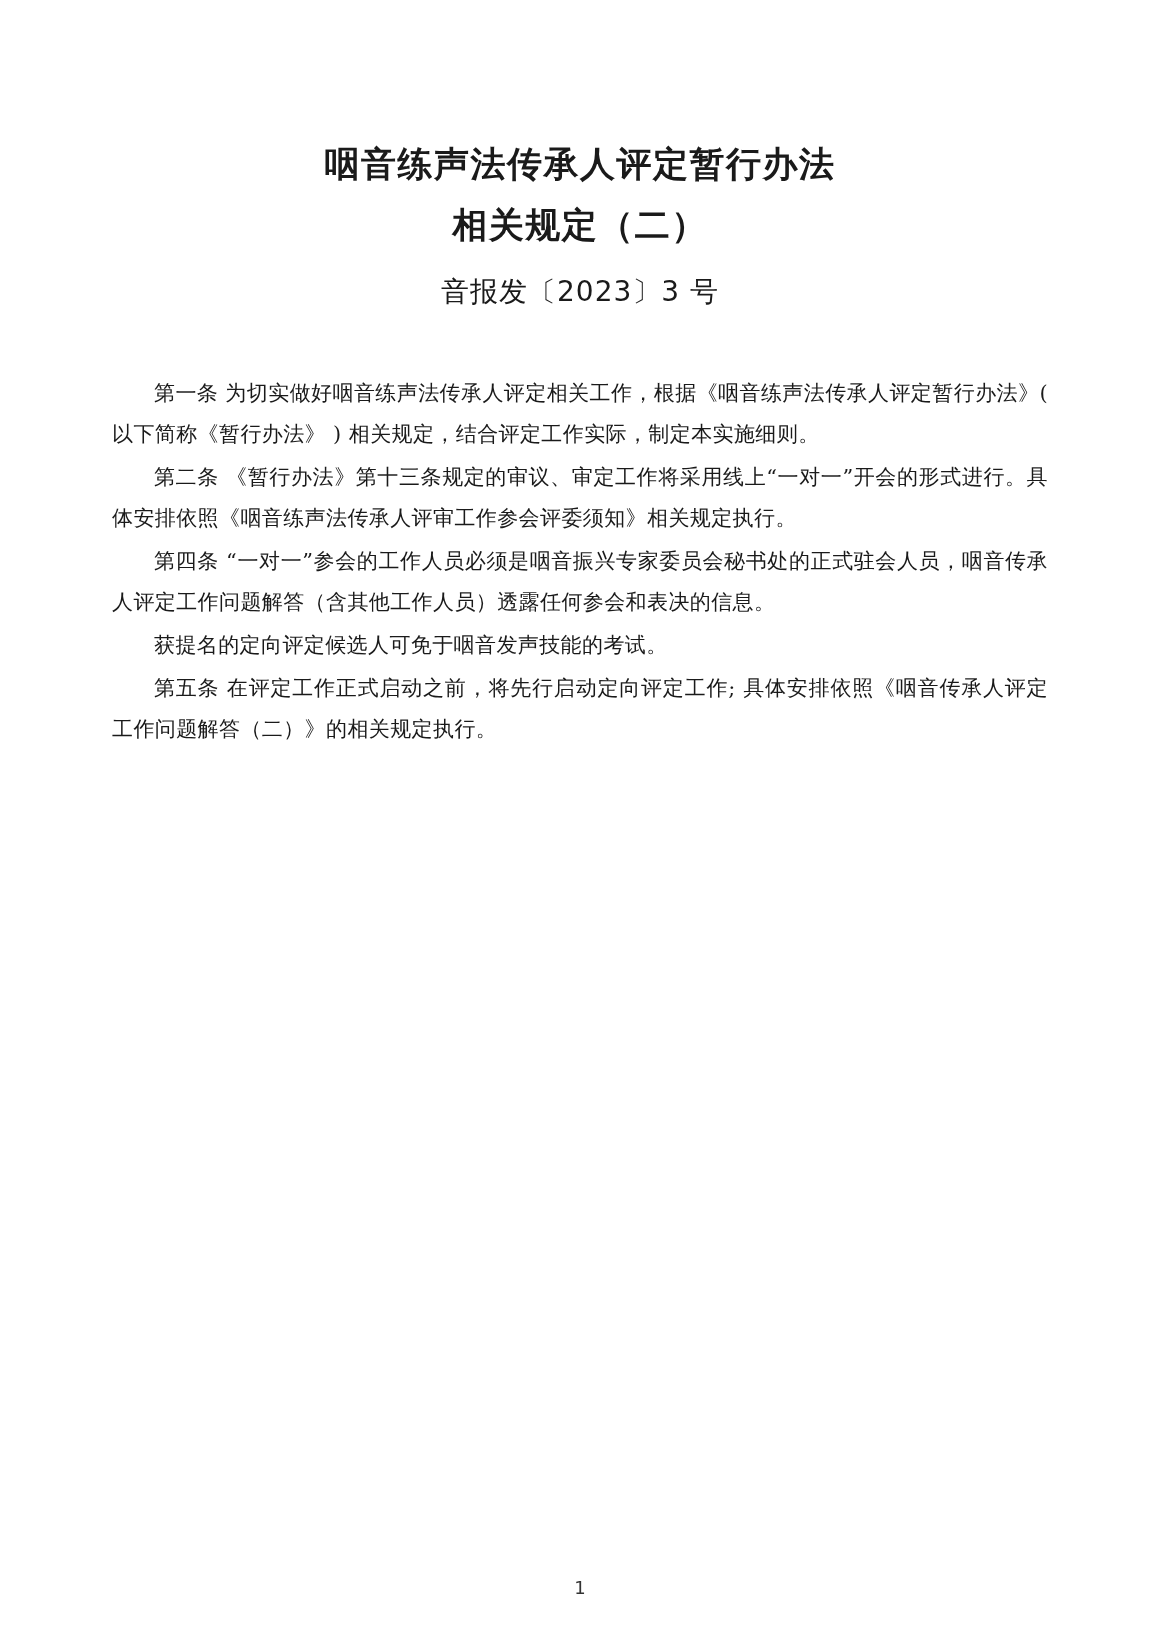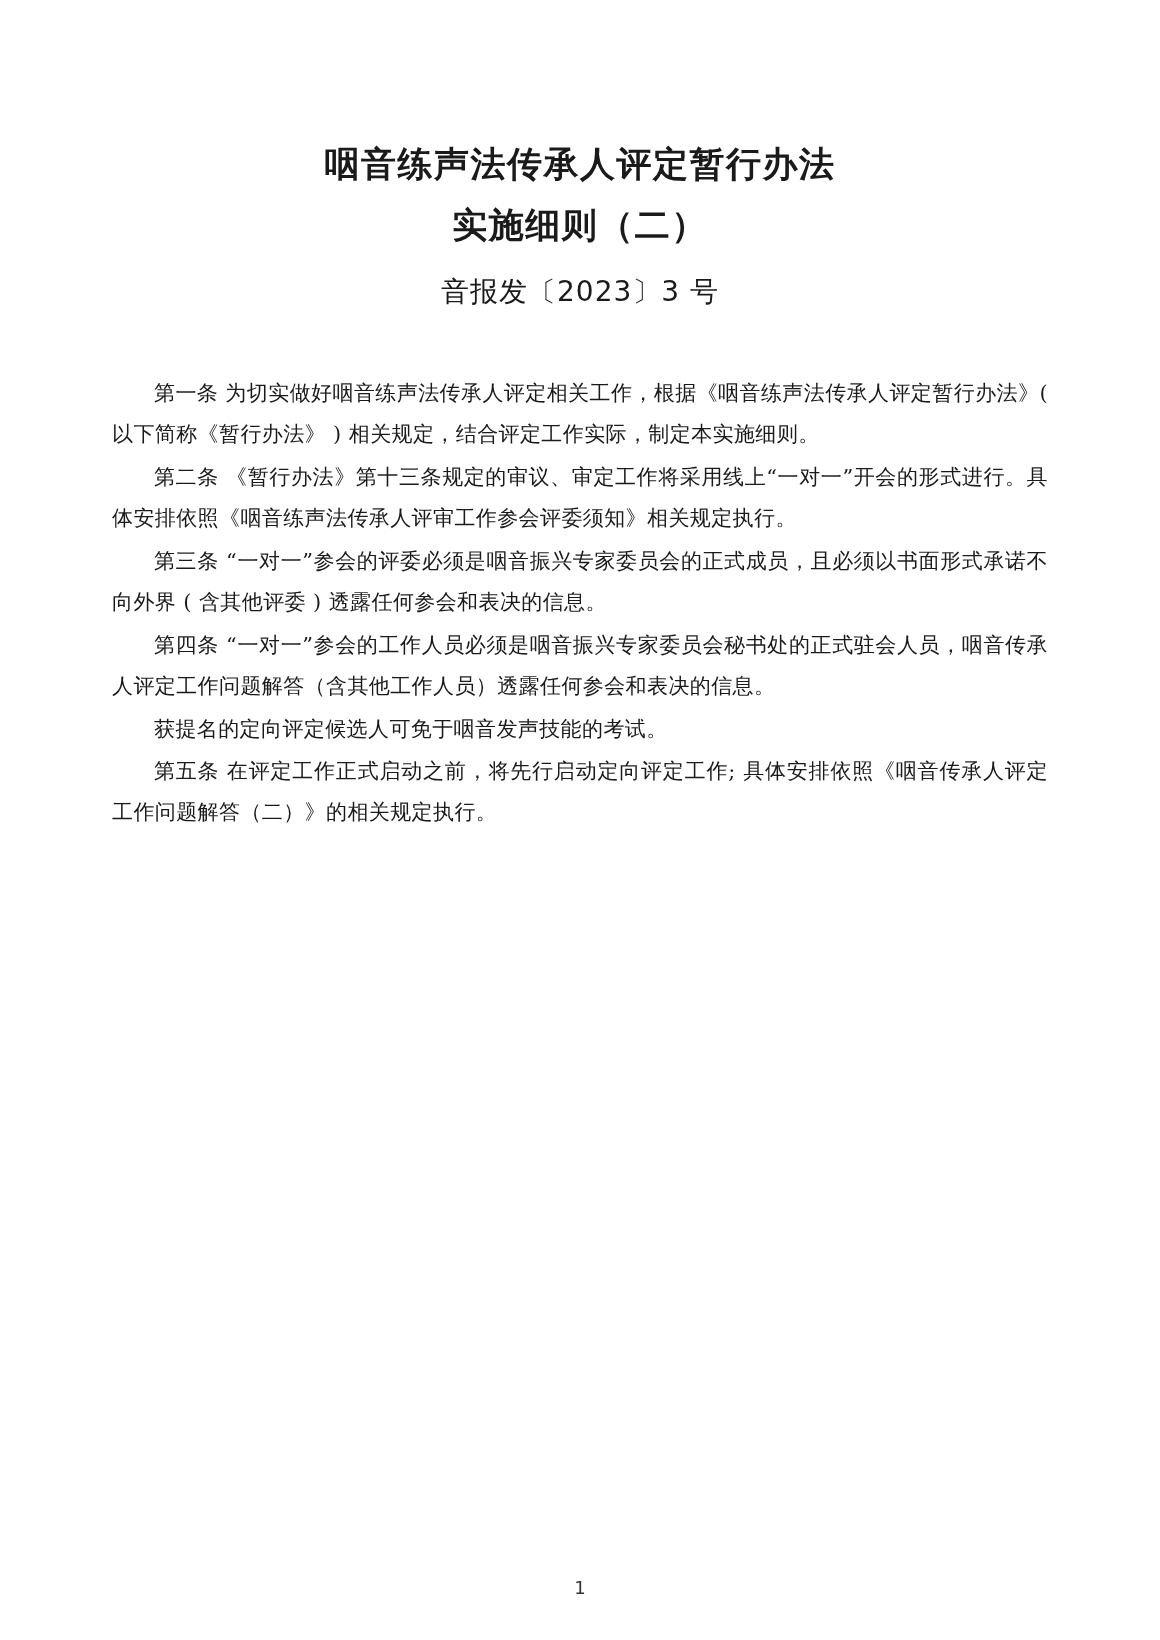--- a/index.html
+++ b/index.html
@@ -65,29 +65,28 @@
     font-family: "DejaVu Sans", "Liberation Sans", sans-serif;
   }
 </style>
 </head>
 <body>
 
 <div class="page">
 
   <div class="title-block">
     <div class="doc-title-line">咽音练声法传承人评定暂行办法</div>
-    <div class="doc-title-line">实施细则（二）</div>
+    <div class="doc-title-line">相关规定（二）</div>
   </div>
 
   <div class="doc-number">音报发〔2023〕3 号</div>
 
   <div class="body-block">
     <p class="para">第一条  为切实做好咽音练声法传承人评定相关工作，根据《咽音练声法传承人评定暂行办法》( 以下简称《暂行办法》 ) 相关规定，结合评定工作实际，制定本实施细则。</p>
     <p class="para">第二条 《暂行办法》第十三条规定的审议、审定工作将采用线上“一对一”开会的形式进行。具体安排依照《咽音练声法传承人评审工作参会评委须知》相关规定执行。</p>
-    <p class="para">第三条  “一对一”参会的评委必须是咽音振兴专家委员会的正式成员，且必须以书面形式承诺不向外界 ( 含其他评委 ) 透露任何参会和表决的信息。</p>
     <p class="para">第四条  “一对一”参会的工作人员必须是咽音振兴专家委员会秘书处的正式驻会人员，咽音传承人评定工作问题解答（含其他工作人员）透露任何参会和表决的信息。</p>
     <p class="para">获提名的定向评定候选人可免于咽音发声技能的考试。</p>
     <p class="para">第五条  在评定工作正式启动之前，将先行启动定向评定工作; 具体安排依照《咽音传承人评定工作问题解答（二）》的相关规定执行。</p>
   </div>
 
   <div class="page-number">1</div>
 
 </div>
 
 </body></html>

